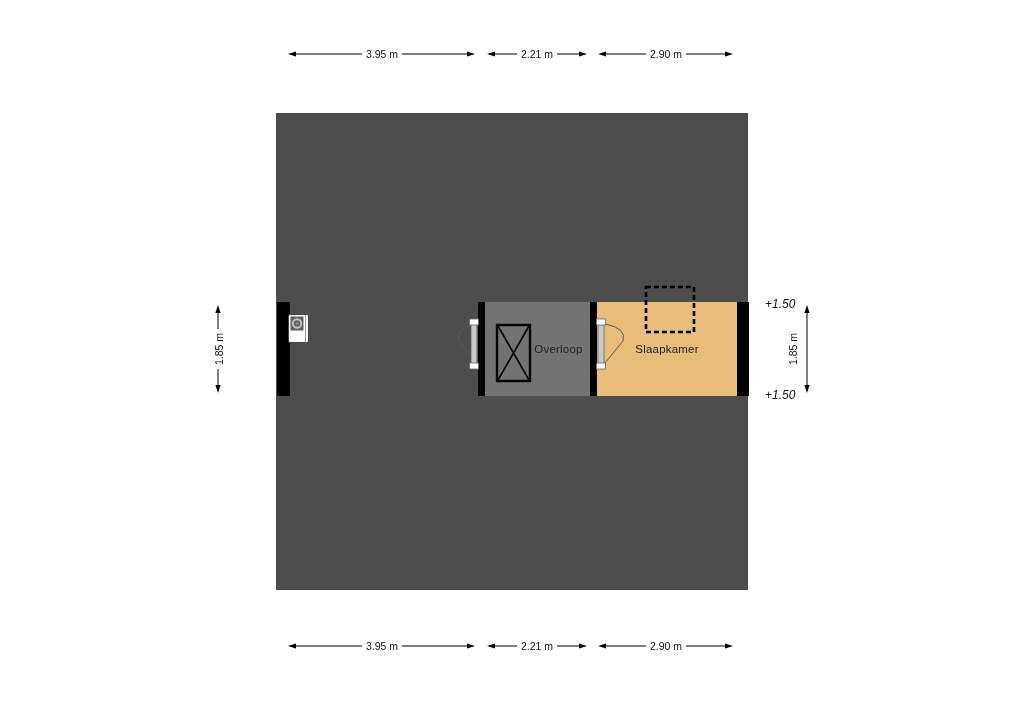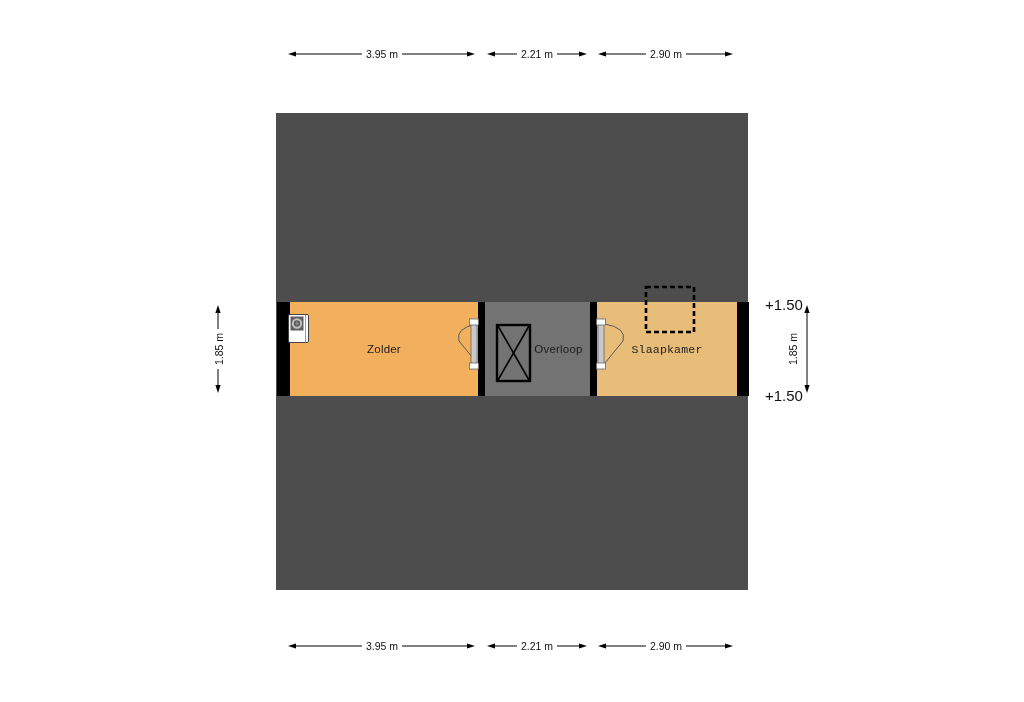--- a/index.html
+++ b/index.html
@@ -5,48 +5,45 @@
   html,body{margin:0;padding:0;background:#fff;}
   .canvas{
     position:relative;width:1024px;height:702px;background:#ffffff;
     font-family:"Liberation Sans",sans-serif;overflow:hidden;
   }
   .abs{position:absolute;}
   .roof{left:276px;top:113px;width:472px;height:477px;background:#4d4d4d;}
   .room{position:absolute;top:302px;height:94px;display:flex;align-items:center;justify-content:center;}
   .room-zolder{left:290px;width:188px;background:#f2b05c;}
   .room-overloop{left:485px;width:105px;background:#737373;}
-  .room-slaapkamer{left:597px;width:140px;background:#e8bd79;font-family:Liberation Mono, monospace;}
+  .room-slaapkamer{left:597px;width:140px;background:#e8bd79;}
   .wall{position:absolute;top:302px;height:94px;background:#000;}
   .wall-left{left:277px;width:13px;}
   .wall-mid1{left:478px;width:7px;}
   .wall-mid2{left:590px;width:7px;}
   .wall-right{left:737px;width:12px;}
   .room-label{font-size:11.5px;color:#1c1c1c;letter-spacing:.2px;}
   .svg-overlay{position:absolute;left:0;top:0;width:1024px;height:702px;pointer-events:none;}
   .dim-label{
     position:absolute;transform:translate(-50%,-50%);background:#ffffff;
     padding:0 4px;font-size:10.5px;color:#111;white-space:nowrap;line-height:1.2;
   }
   .dim-label.vert{transform:translate(-50%,-50%) rotate(-90deg);}
   .level-label{
-    position:absolute;transform:translate(0,-50%);font-size:15px;
+    position:absolute;transform:translate(0,-50%);font-size:12px;font-style:italic;
     color:#111;white-space:nowrap;text-align:center;
   }
 </style>
 </head>
 <body>
 
 <div class="canvas">
 
   <div class="abs roof"></div>
 
-  <div class="room room-zolder">
-    <span class="room-label">Zolder</span>
-  </div>
   <div class="room room-overloop">
     <span class="room-label" style="margin-left:42px;">Overloop</span>
   </div>
   <div class="room room-slaapkamer">
     <span class="room-label">Slaapkamer</span>
   </div>
 
   <div class="wall wall-left"></div>
   <div class="wall wall-mid1"></div>
   <div class="wall wall-mid2"></div>

